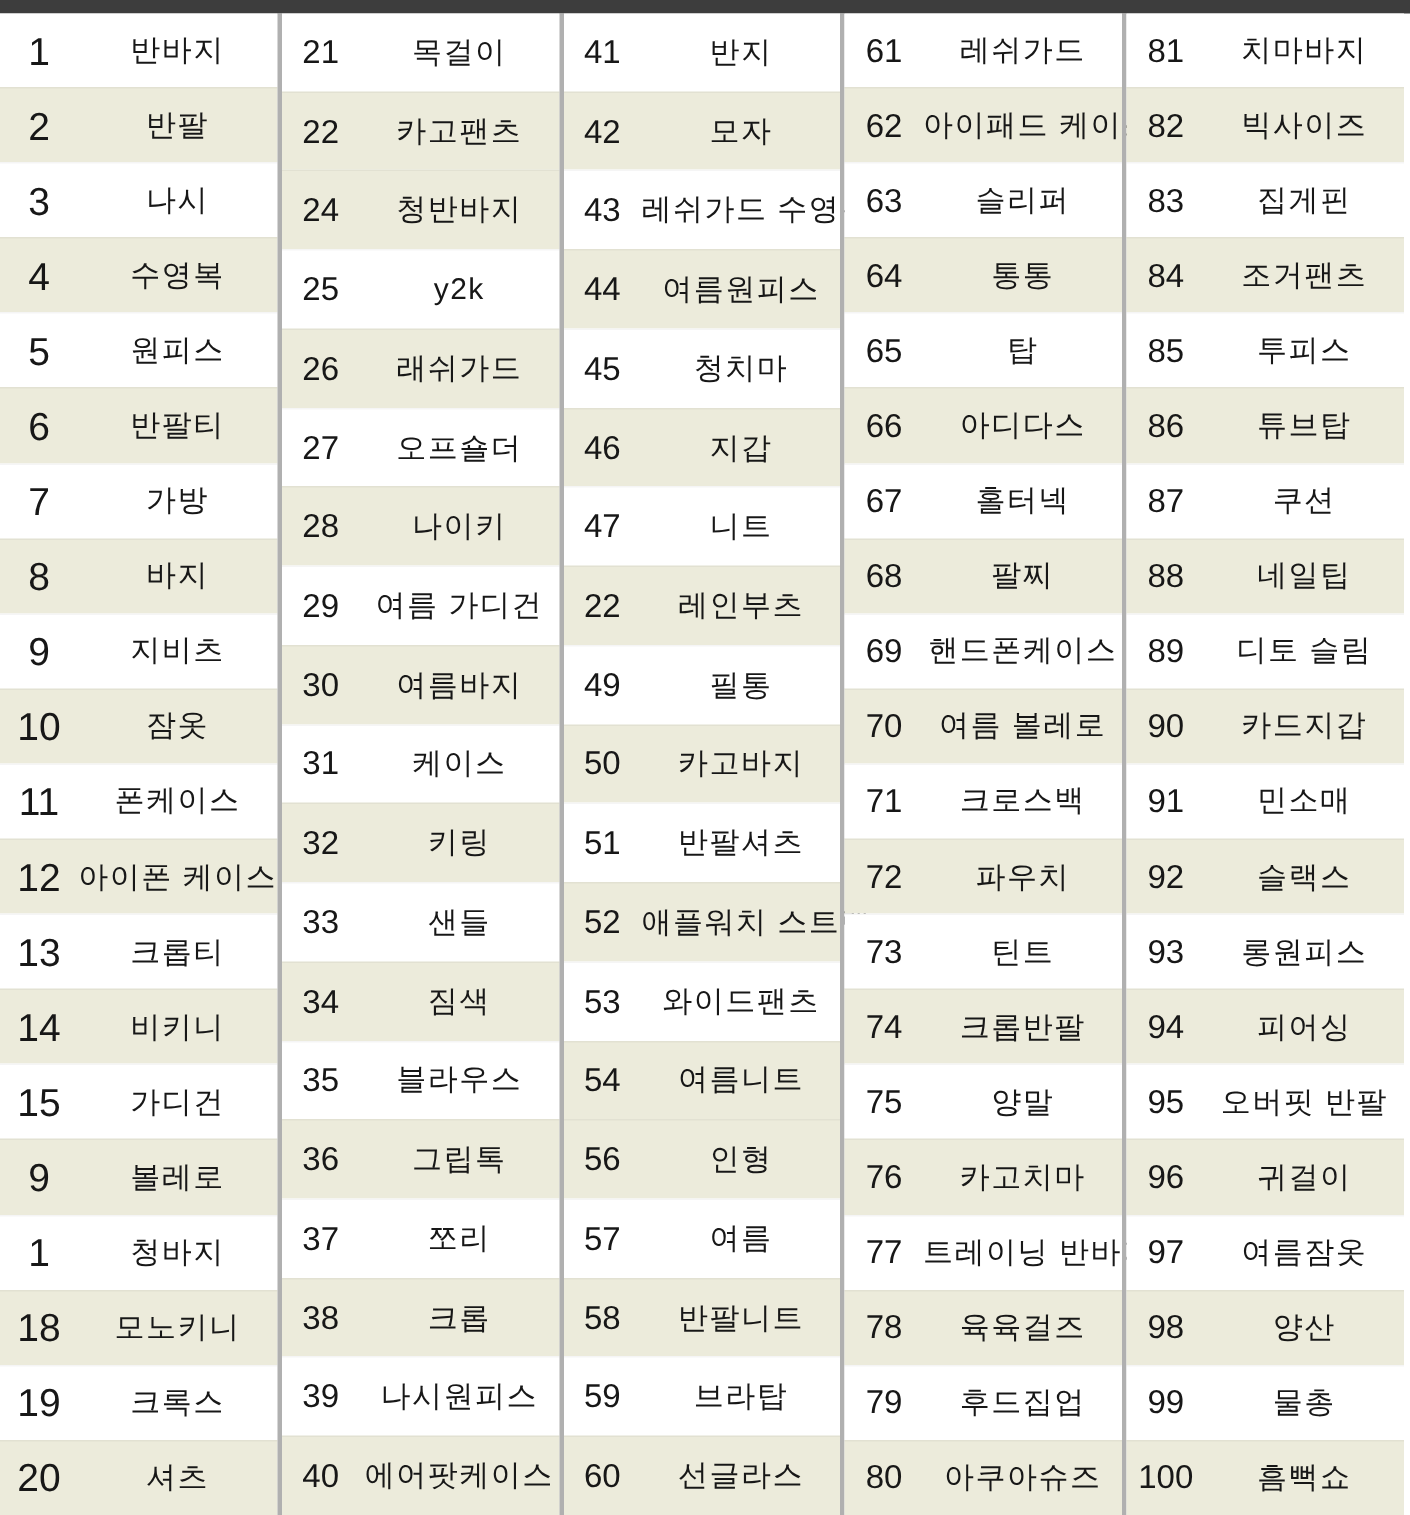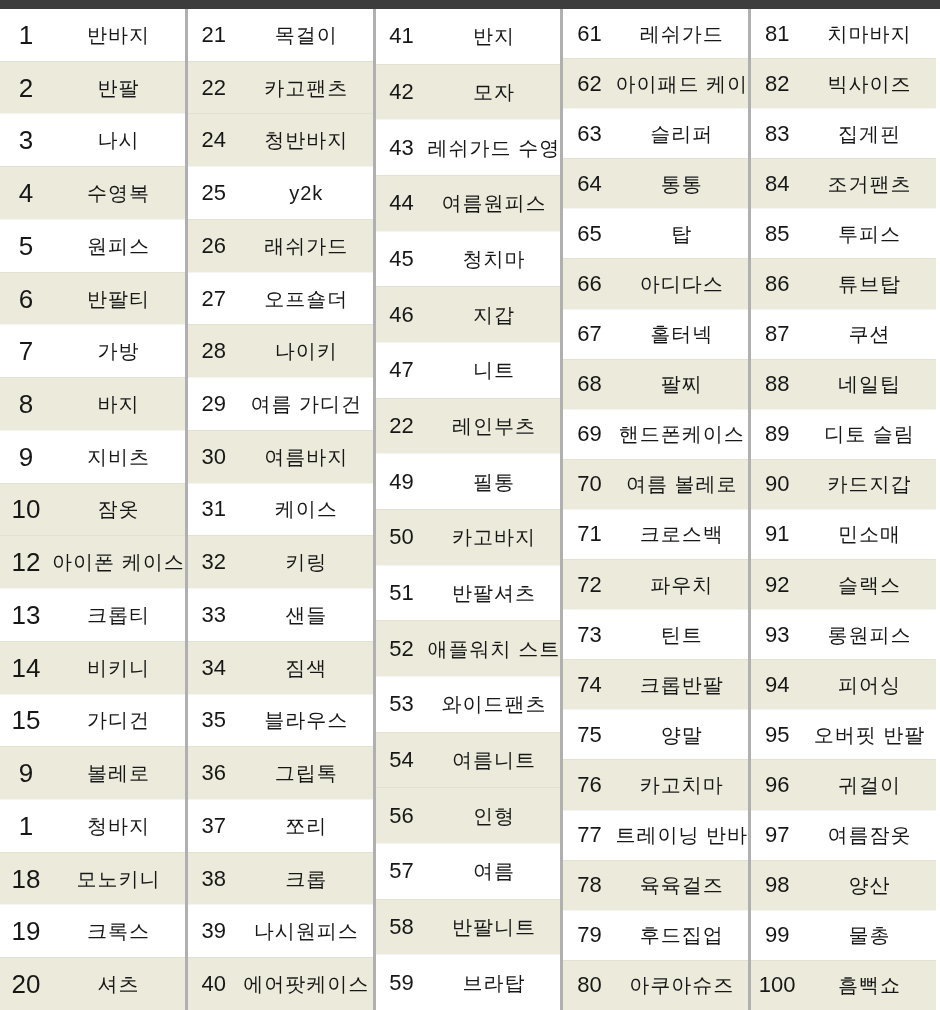--- a/index.html
+++ b/index.html
@@ -106,20 +106,24 @@
         <span class="keyword">바지</span>
       </div>
       <div class="row">
         <span class="rank">9</span>
         <span class="keyword">지비츠</span>
       </div>
       <div class="row alt">
         <span class="rank">10</span>
         <span class="keyword">잠옷</span>
       </div>
+      <div class="row">
+        <span class="rank">11</span>
+        <span class="keyword">폰케이스</span>
+      </div>
       <div class="row alt">
         <span class="rank">12</span>
         <span class="keyword">아이폰 케이스</span>
       </div>
       <div class="row">
         <span class="rank">13</span>
         <span class="keyword">크롭티</span>
       </div>
       <div class="row alt">
         <span class="rank">14</span>
@@ -293,20 +297,24 @@
         <span class="rank">57</span>
         <span class="keyword">여름</span>
       </div>
       <div class="row alt">
         <span class="rank">58</span>
         <span class="keyword">반팔니트</span>
       </div>
       <div class="row">
         <span class="rank">59</span>
         <span class="keyword">브라탑</span>
+      </div>
+      <div class="row alt">
+        <span class="rank">60</span>
+        <span class="keyword">선글라스</span>
       </div>
     </div>
   <div class="col">
       <div class="row">
         <span class="rank">61</span>
         <span class="keyword">레쉬가드</span>
       </div>
       <div class="row alt">
         <span class="rank">62</span>
         <span class="keyword">아이패드 케이스</span>

